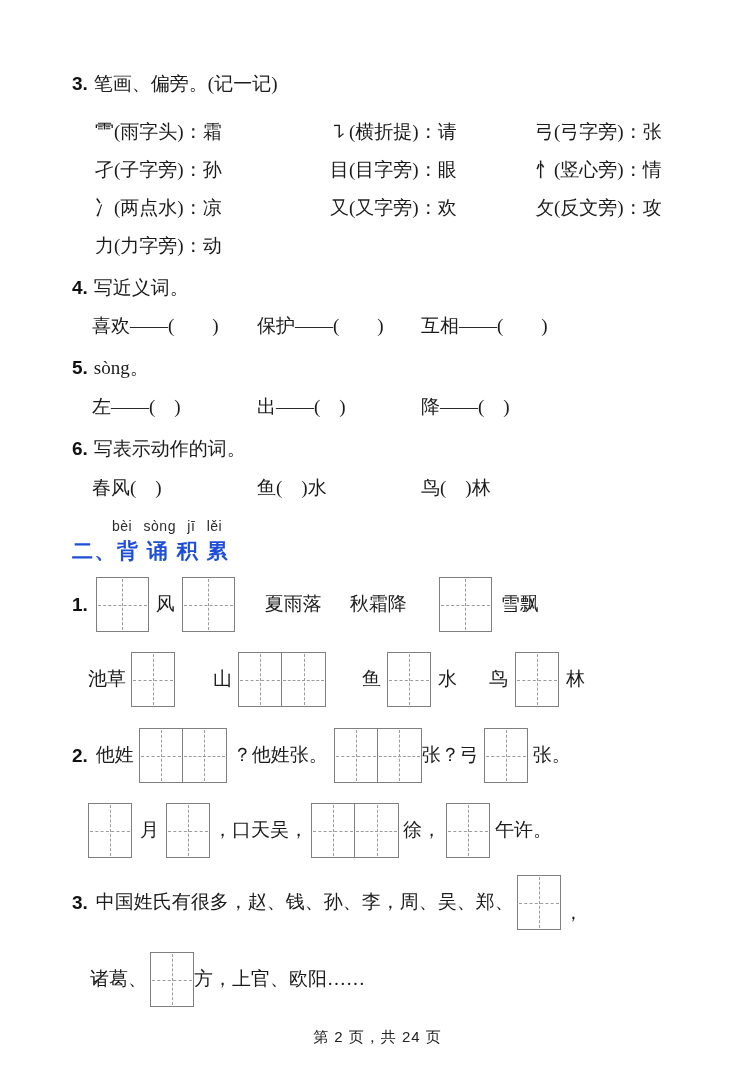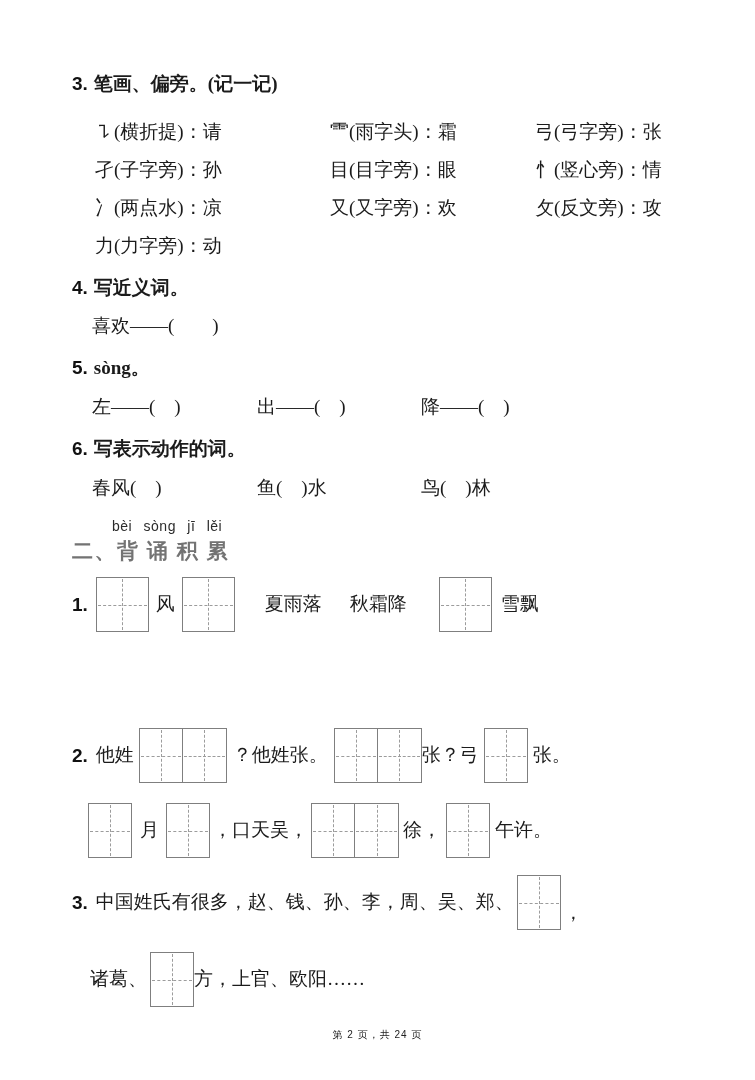--- a/index.html
+++ b/index.html
@@ -7,21 +7,21 @@
     position:relative; width:755px; height:1080px; background:#ffffff;
     font-family:"Liberation Serif","DejaVu Serif",serif; color:#1b1b1b;
     overflow:hidden; margin:0 auto;
   }
   .head { position:absolute; left:72px; display:flex; align-items:baseline; gap:6px; }
   .num {
     font-family:"Liberation Sans","DejaVu Sans",sans-serif;
     font-weight:700; font-size:19px; color:#111;
   }
   .kai { font-size:19px; line-height:1.3; color:#1b1b1b; }
-  .htitle { font-weight:700; }
+  .htitle { font-weight:400; }
   .radgrid {
     position:absolute; left:95px; top:120px; width:645px;
     display:grid; grid-template-columns:235px 205px 1fr; grid-auto-rows:38px;
   }
   .blankrow {
     position:absolute; left:92px; width:645px;
     display:grid; grid-template-columns:153px 152px 1fr;gap:12px;
   }
   .boxrow { position:absolute; display:flex; align-items:center; }
   .tzg { display:inline-flex; flex:none; }
@@ -40,58 +40,60 @@
   }
   .lg .cell { width:53px; }
   .pinyin {
     position:absolute; left:112px; top:518px;
     font-family:"Liberation Sans","DejaVu Sans",sans-serif;
     font-size:14px; color:#2b2b2b; letter-spacing:.5px; word-spacing:7px;
   }
   .p2title {
     position:absolute; left:72px; top:537px;
     font-family:"Liberation Sans","DejaVu Sans",sans-serif;
-    font-size:21px; font-weight:700; color:#737373; letter-spacing:1.5px;
+    font-size:21px; font-weight:700; color:#1d4ed8; letter-spacing:1.5px;
   }
   .footer {
     position:absolute; left:0; right:0; top:1028px; text-align:center;
     font-family:"Liberation Sans","DejaVu Sans",sans-serif;
-    font-size:10px; color:#222; letter-spacing:1px;
+    font-size:15px; color:#222; letter-spacing:1px;
   }
   .self-end { align-self:flex-end; padding-bottom:4px; }
 </style>
 </head>
 <body>
 
 <div class="page">
 
   <div class="head" style="top:72px">
     <span class="num">3.</span>
     <span class="kai htitle">笔画、偏旁。(记一记)</span>
   </div>
 
   <div class="radgrid">
+    <span class="kai">⻗(雨字头)：霜</span>
     <span class="kai">㇊(横折提)：请</span>
-    <span class="kai">⻗(雨字头)：霜</span>
     <span class="kai">弓(弓字旁)：张</span>
     <span class="kai">孑(子字旁)：孙</span>
     <span class="kai">目(目字旁)：眼</span>
     <span class="kai">忄(竖心旁)：情</span>
     <span class="kai">冫(两点水)：凉</span>
     <span class="kai">又(又字旁)：欢</span>
     <span class="kai">攵(反文旁)：攻</span>
     <span class="kai">力(力字旁)：动</span>
   </div>
 
   <div class="head" style="top:276px">
     <span class="num">4.</span>
     <span class="kai htitle">写近义词。</span>
   </div>
   <div class="blankrow" style="top:314px">
     <span class="kai">喜欢——(　　)</span>
+    <span class="kai">保护——(　　)</span>
+    <span class="kai">互相——(　　)</span>
   </div>
 
   <div class="head" style="top:356px">
     <span class="num">5.</span>
     <span class="kai htitle">sòng。</span>
   </div>
   <div class="blankrow" style="top:395px">
     <span class="kai">左——(　)</span>
     <span class="kai">出——(　)</span>
     <span class="kai">降——(　)</span>
@@ -120,20 +122,41 @@
         <span class="cell"></span>
       </span>
     <span class="kai" style="margin-left:30px">夏雨落</span>
     <span class="kai" style="margin-left:28px">秋霜降</span>
     <span class="tzg lg" style="margin-left:32px">
         <span class="cell"></span>
       </span>
     <span class="kai" style="margin-left:9px">雪飘</span>
   </div>
 
+  <div class="boxrow" style="top:652px;left:88px">
+    <span class="kai">池草</span>
+    <span class="tzg" style="margin-left:5px">
+        <span class="cell"></span>
+      </span>
+    <span class="kai" style="margin-left:38px">山</span>
+    <span class="tzg" style="margin-left:6px">
+        <span class="cell"></span>
+        <span class="cell"></span>
+      </span>
+    <span class="kai" style="margin-left:36px">鱼</span>
+    <span class="tzg" style="margin-left:6px">
+        <span class="cell"></span>
+      </span>
+    <span class="kai" style="margin-left:7px">水</span>
+    <span class="kai" style="margin-left:32px">鸟</span>
+    <span class="tzg" style="margin-left:7px">
+        <span class="cell"></span>
+      </span>
+    <span class="kai" style="margin-left:7px">林</span>
+  </div>
 
   <div class="boxrow" style="top:728px;left:72px">
     <span class="num" style="margin-right:8px">2.</span>
     <span class="kai">他姓</span>
     <span class="tzg" style="margin-left:5px">
         <span class="cell"></span>
         <span class="cell"></span>
       </span>
     <span class="kai" style="margin-left:6px">？他姓张。</span>
     <span class="tzg" style="margin-left:6px">

